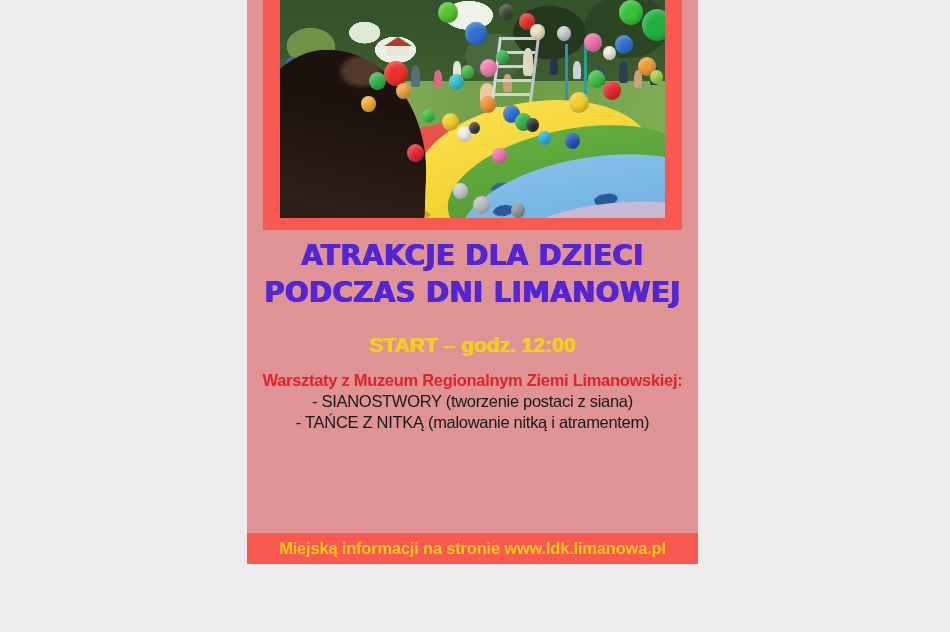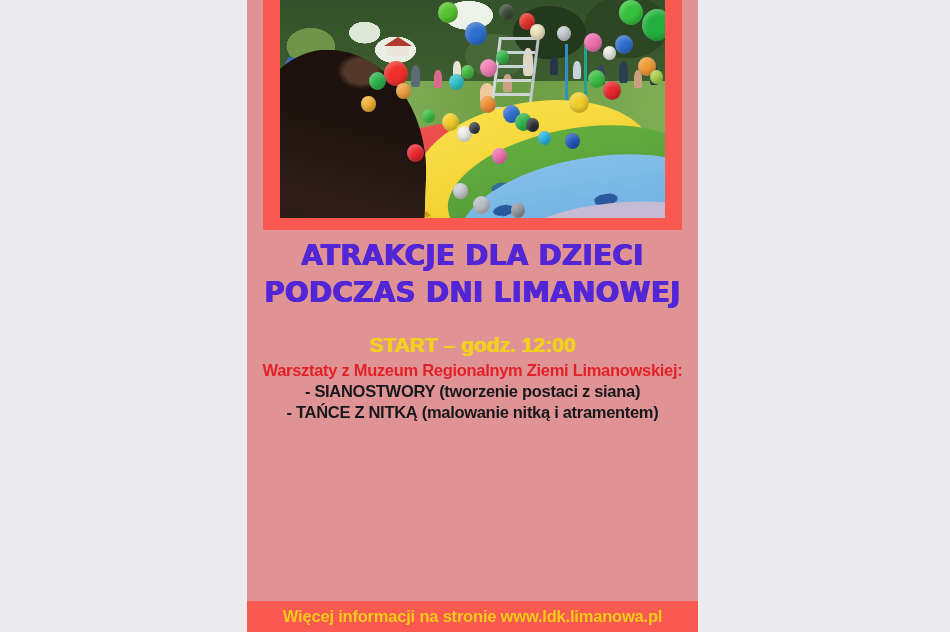--- a/index.html
+++ b/index.html
@@ -1,18 +1,18 @@
 <!DOCTYPE html>
 <html><head>
 <meta charset="utf-8">
 <style>
   html,body{margin:0;padding:0;}
   body{background:#ececee;font-family:"Liberation Sans",sans-serif;}
   .stage{position:relative;width:950px;height:632px;overflow:hidden;background:#ececee;margin:0 auto;}
-  .poster{position:absolute;left:247px;top:0;width:451px;height:632px;background:#e09394;overflow:hidden;}
+  .poster{position:absolute;left:247px;top:0;width:451px;height:564px;background:#e09394;overflow:hidden;}
 
   
   .photo-frame{height:230px;margin:0 16px;background:#fa5952;padding:0 17px 12px;box-sizing:border-box;}
   .photo{position:relative;width:100%;height:100%;overflow:hidden;background:#7ca954;}
   .layer{position:absolute;}
   .trees{left:0;top:0;width:100%;height:44%;
     background:
       radial-gradient(ellipse 34px 22px at 30% 52%, #e9efe4 0 60%, transparent 61%),
       radial-gradient(ellipse 26px 18px at 22% 34%, #dfe7d8 0 60%, transparent 61%),
       radial-gradient(ellipse 44px 26px at 49% 16%, #eef3ea 0 55%, transparent 56%),
@@ -64,24 +64,24 @@
 
   
   .title{margin-top:7px;text-align:center;color:#5226d6;font-family:"DejaVu Sans",sans-serif;font-weight:800;
     font-size:28px;line-height:37px;letter-spacing:.2px;white-space:nowrap;
     text-shadow:.6px 0 0 currentColor,-.6px 0 0 currentColor;}
   .schedule{margin-top:19px;text-align:center;color:#f2d01f;font-weight:800;font-size:21px;line-height:29px;
     white-space:nowrap;text-shadow:.5px 0 0 currentColor,-.5px 0 0 currentColor;}
   .intro{margin-top:17px;text-align:center;color:#3e7b22;font-weight:bold;font-size:16.5px;line-height:22px;
     letter-spacing:-.3px;white-space:nowrap;}
   .sec{text-align:center;}
-  .sec1{}
+  .sec1{margin-top:10px;}
   .sec2{margin-top:12px;}
   .sec-heading{color:#e32228;font-weight:bold;font-size:16.5px;line-height:22px;letter-spacing:-.3px;white-space:nowrap;}
-  .sec-item{color:#17181c;font-weight:bold;font-size:16.5px;line-height:21px;letter-spacing:-.3px;white-space:nowrap;}
+  .sec-item{color:#17181c;font-weight:normal;font-size:16.5px;line-height:21px;letter-spacing:-.3px;white-space:nowrap;}
   .footer{position:absolute;left:0;bottom:0;width:100%;height:31px;background:#fa5952;display:flex;
     align-items:center;justify-content:center;color:#f3ca18;font-weight:bold;font-size:16.5px;letter-spacing:-.2px;white-space:nowrap;}
 </style>
 </head>
 <body>
 
 <div class="stage">
   <div class="poster">
 
     <div class="photo-frame">
@@ -175,17 +175,17 @@
 
 
     <div class="sec sec1">
       <div class="sec-heading">Warsztaty z Muzeum Regionalnym Ziemi Limanowskiej:</div>
       <div class="sec-item">- SIANOSTWORY (tworzenie postaci z siana)</div>
       <div class="sec-item">- TAŃCE Z NITKĄ (malowanie nitką i atramentem)</div>
     </div>
 
 
     <div class="footer">
-      <span>Więcej informacji na stronie www.ldk.limanowa.pl</span>
+      <span>Miejską informacji na stronie www.ldk.limanowa.pl</span>
     </div>
 
   </div>
 </div>
 
 </body></html>

